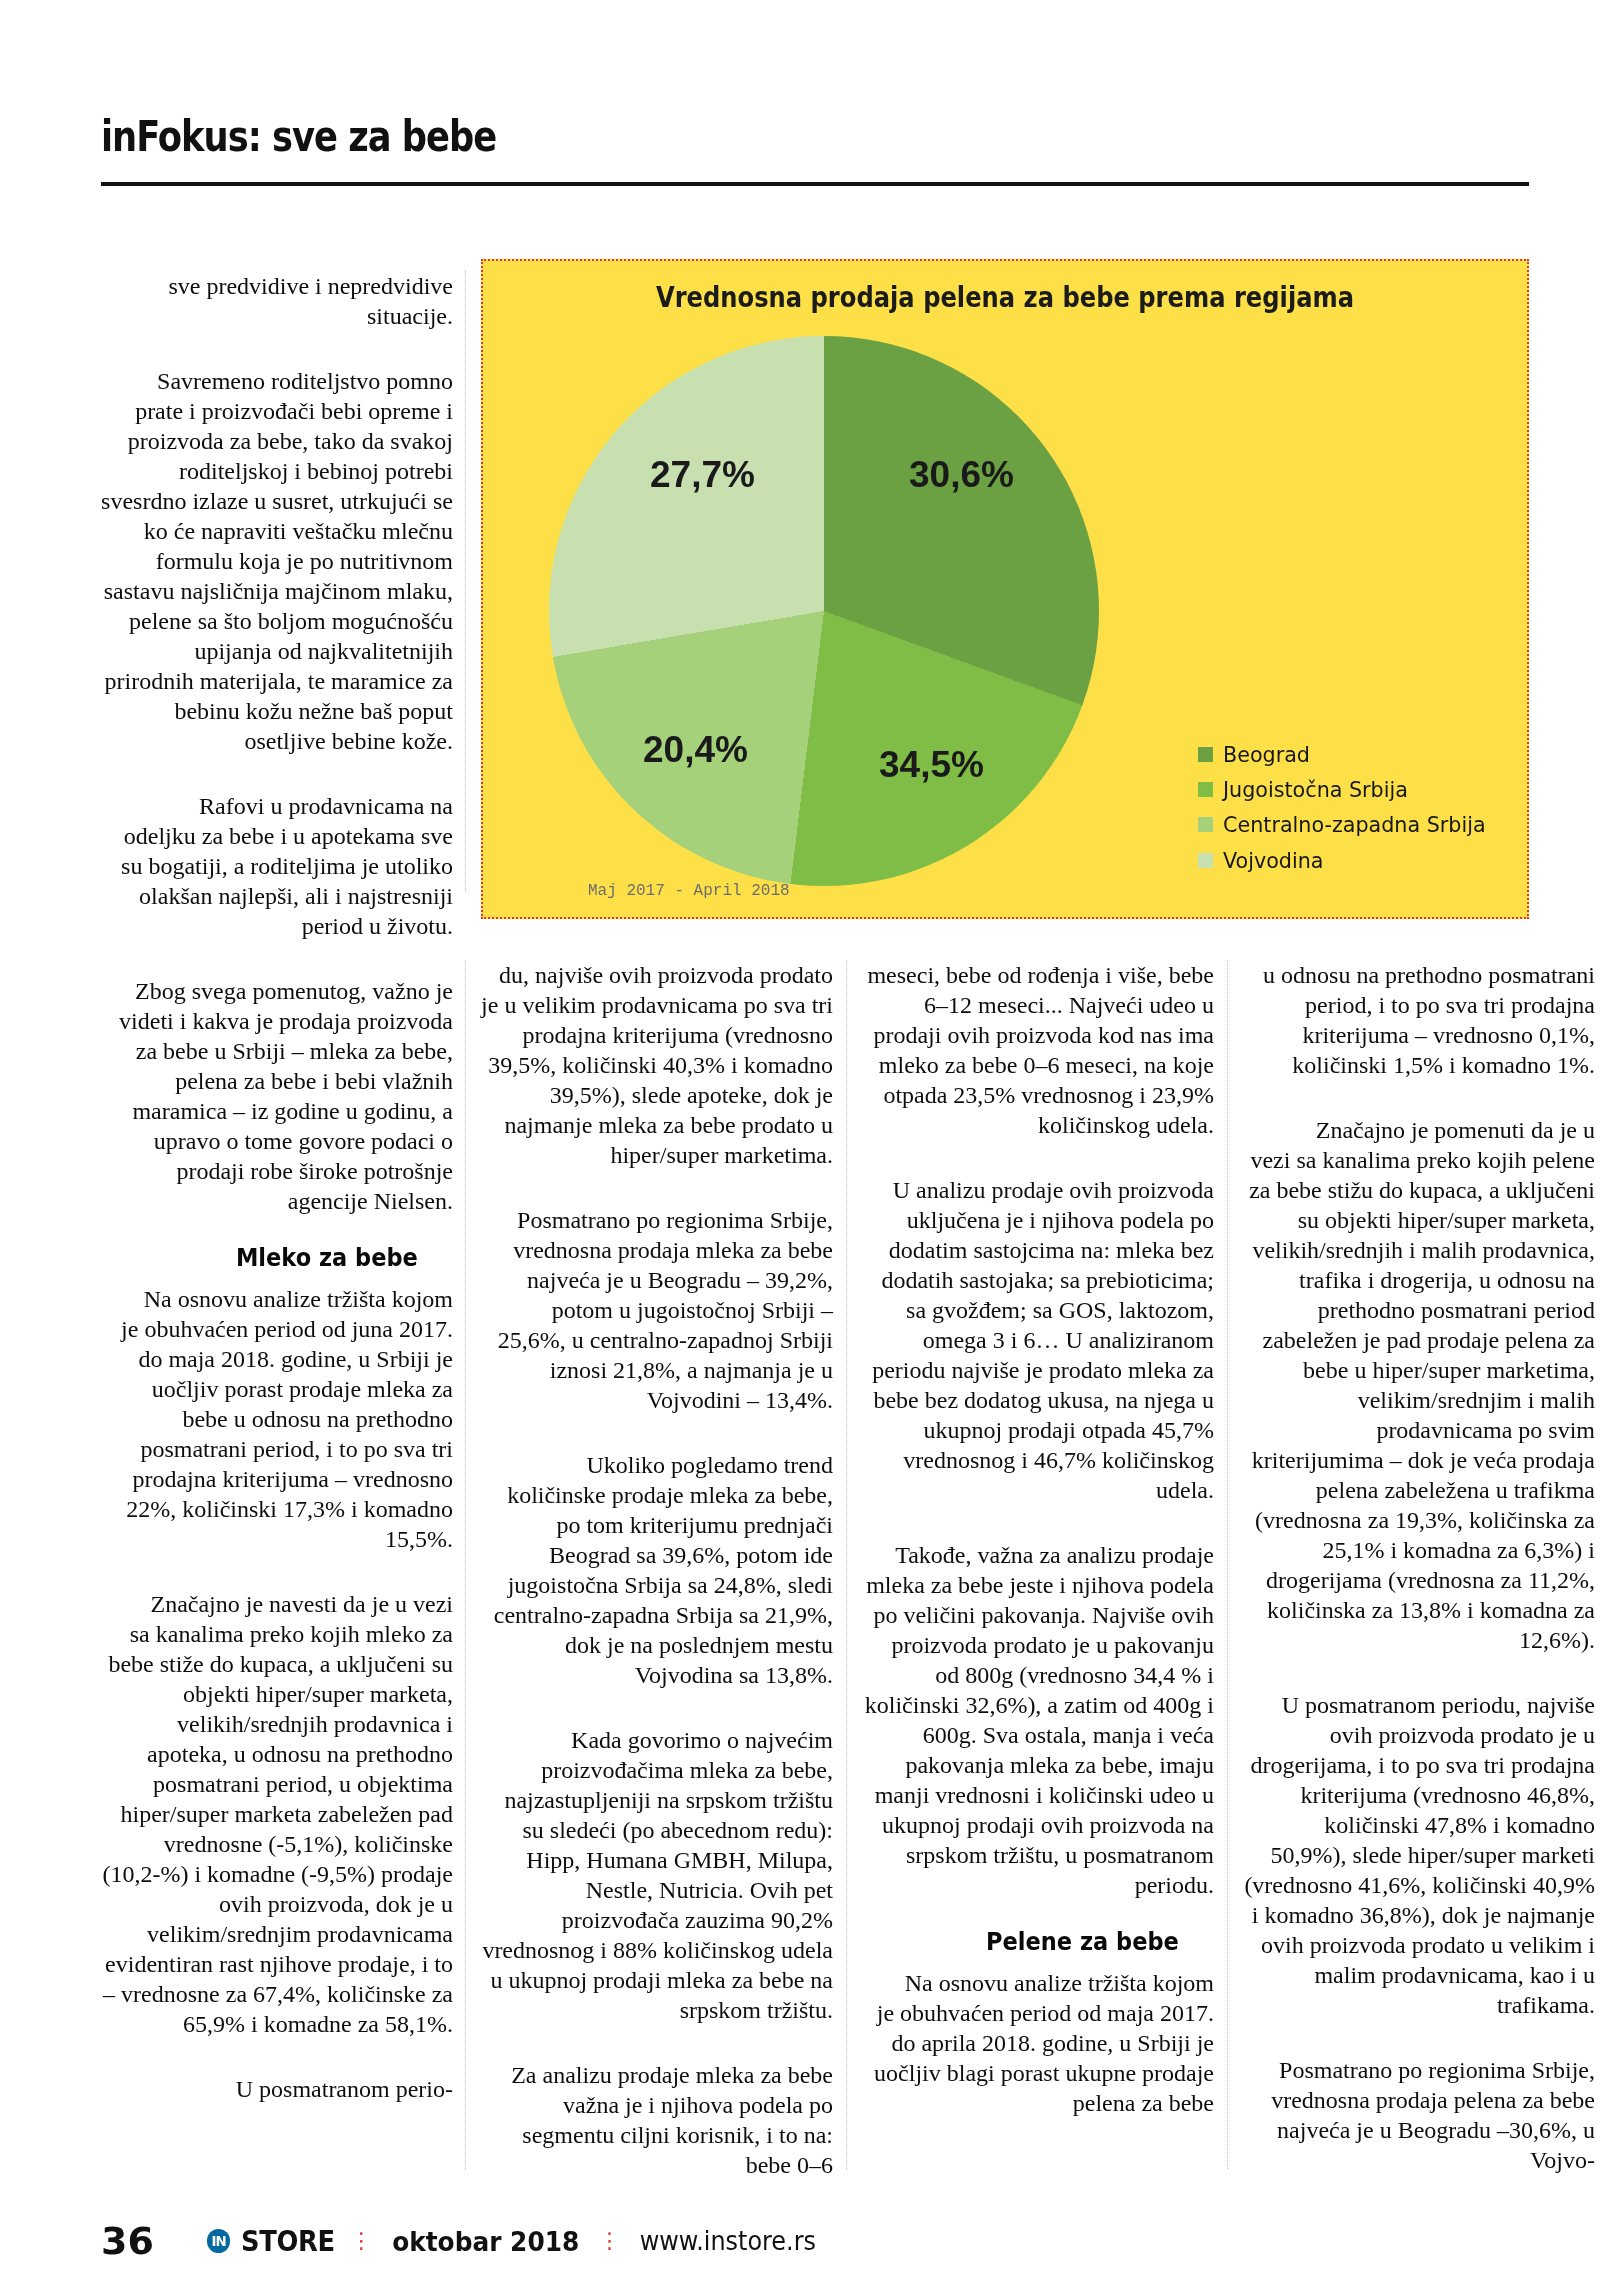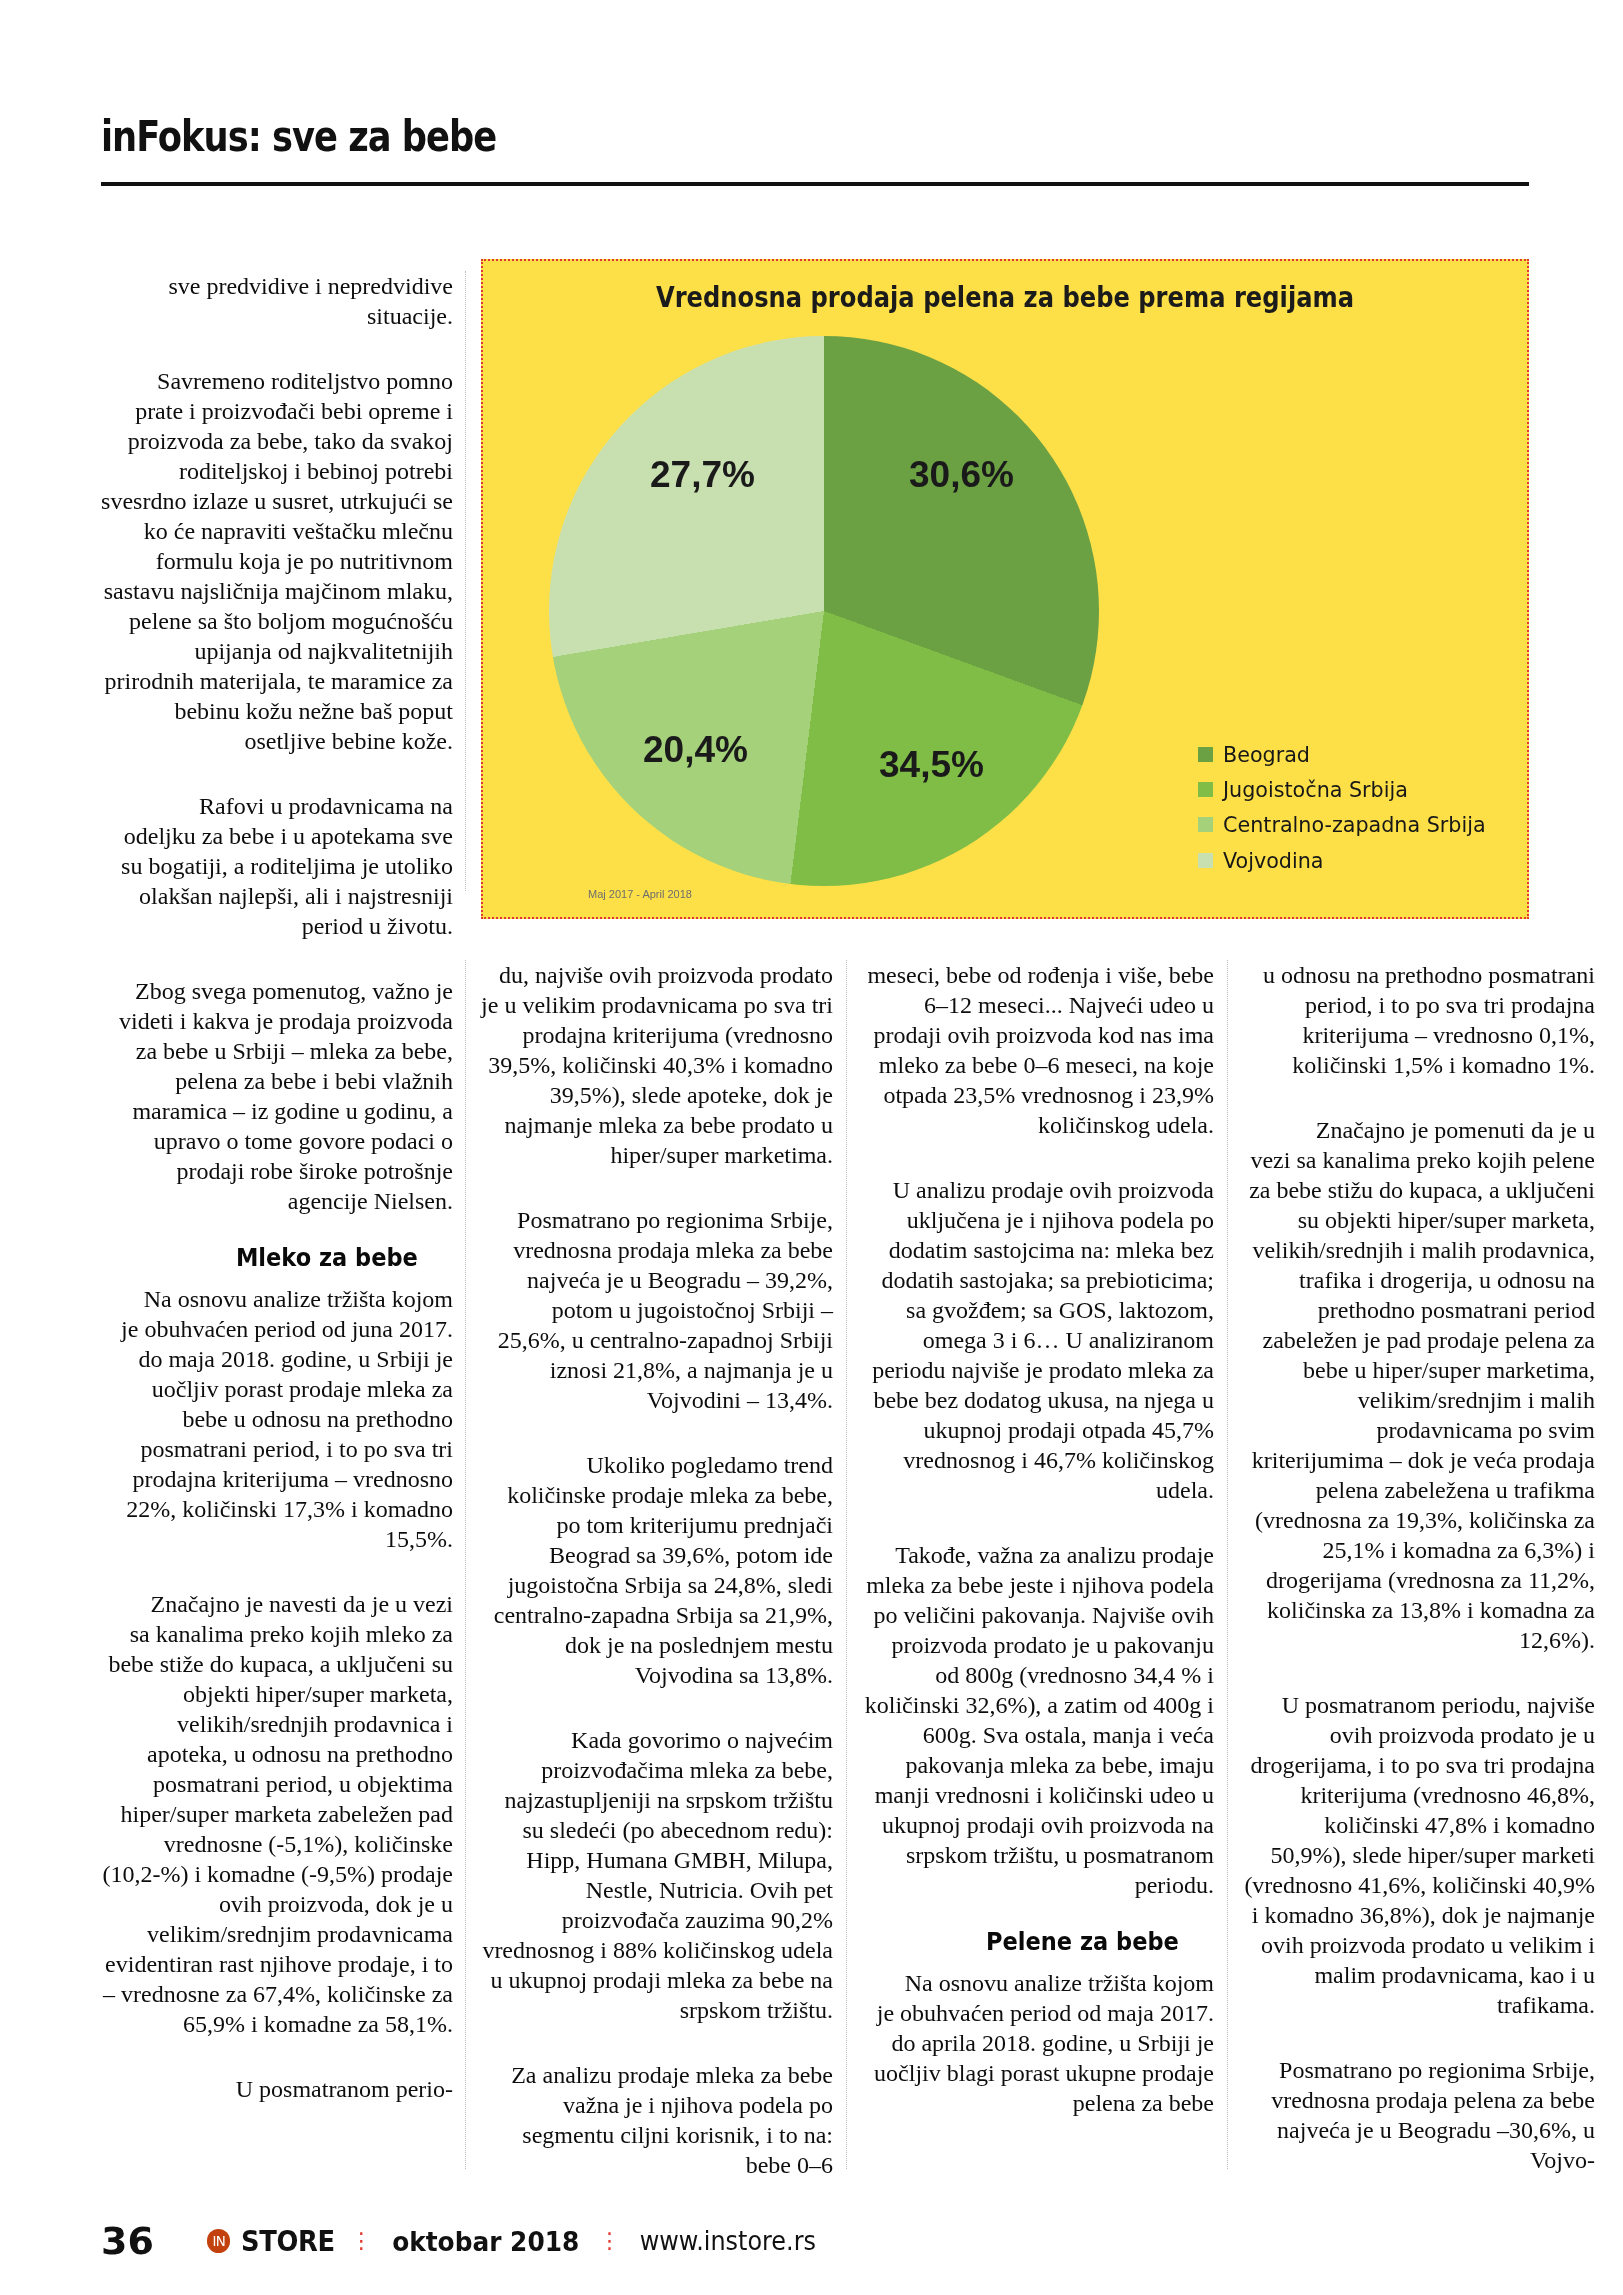--- a/index.html
+++ b/index.html
@@ -115,22 +115,22 @@
     font-size: 22px;
     color: #171717;
     white-space: nowrap;
     transform: scaleX(0.94);
     transform-origin: left center;
   }
   .chart-source {
     position: absolute;
     left: 105px;
     bottom: 17.3px;
-    font-family: Liberation Sans, sans-serif;
-    font-size: 11px;
+    font-family: Liberation Mono, monospace;
+    font-size: 16px;
     color: #6d6d6d;
   }
 
   
   .col {
     position: absolute;
     font-family: "Liberation Serif", "DejaVu Serif", serif;
     font-size: 24px;
     line-height: 30px;
     color: #0d0d0d;
@@ -190,24 +190,24 @@
     color: #111111;
     margin-right: 53px;
   }
   .logo-mark {
     display: inline-flex;
     align-items: center;
     justify-content: center;
     width: 23.6px;
     height: 23.6px;
     border-radius: 50%;
-    background: #c2410c;
+    background: #0369a1;
     color: #ffffff;
     font-size: 13.4px;
-    font-weight: normal;
+    font-weight: bold;
     margin-right: 7px;
     letter-spacing: -0.8px;
   }
   .logo-word {
     font-weight: bold;
     font-size: 28px;
     color: #111111;
     letter-spacing: -0.4px;
     transform: scaleX(0.92);
   }

